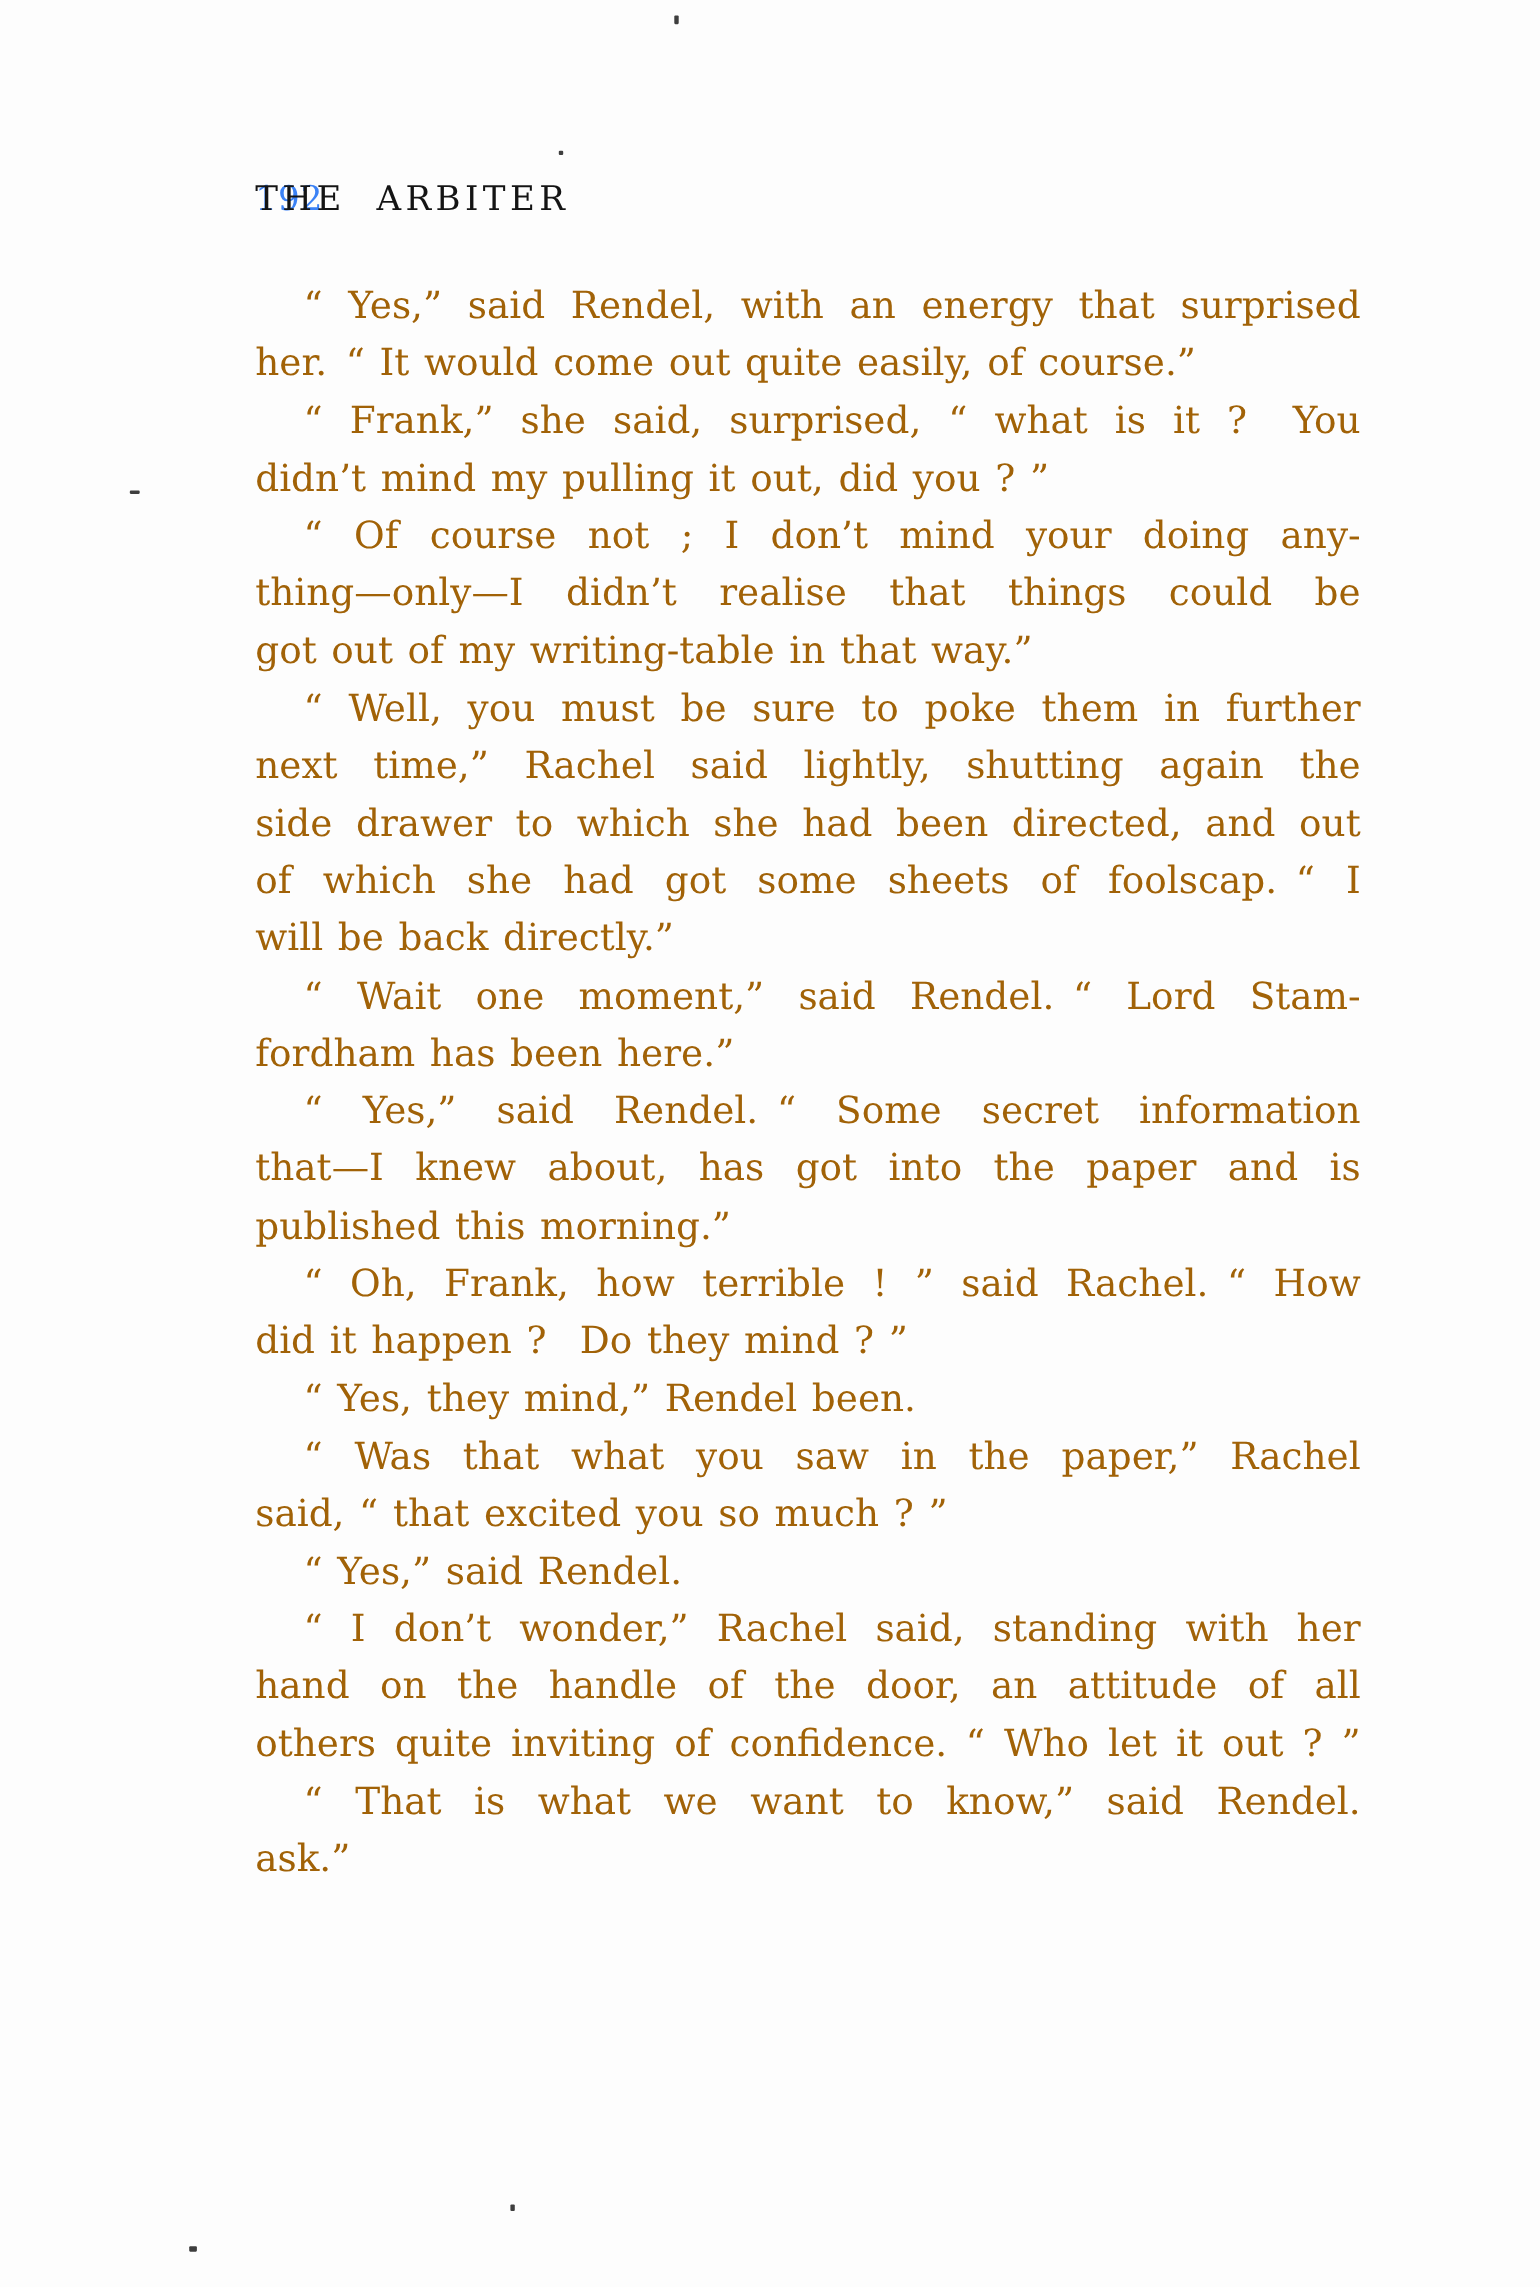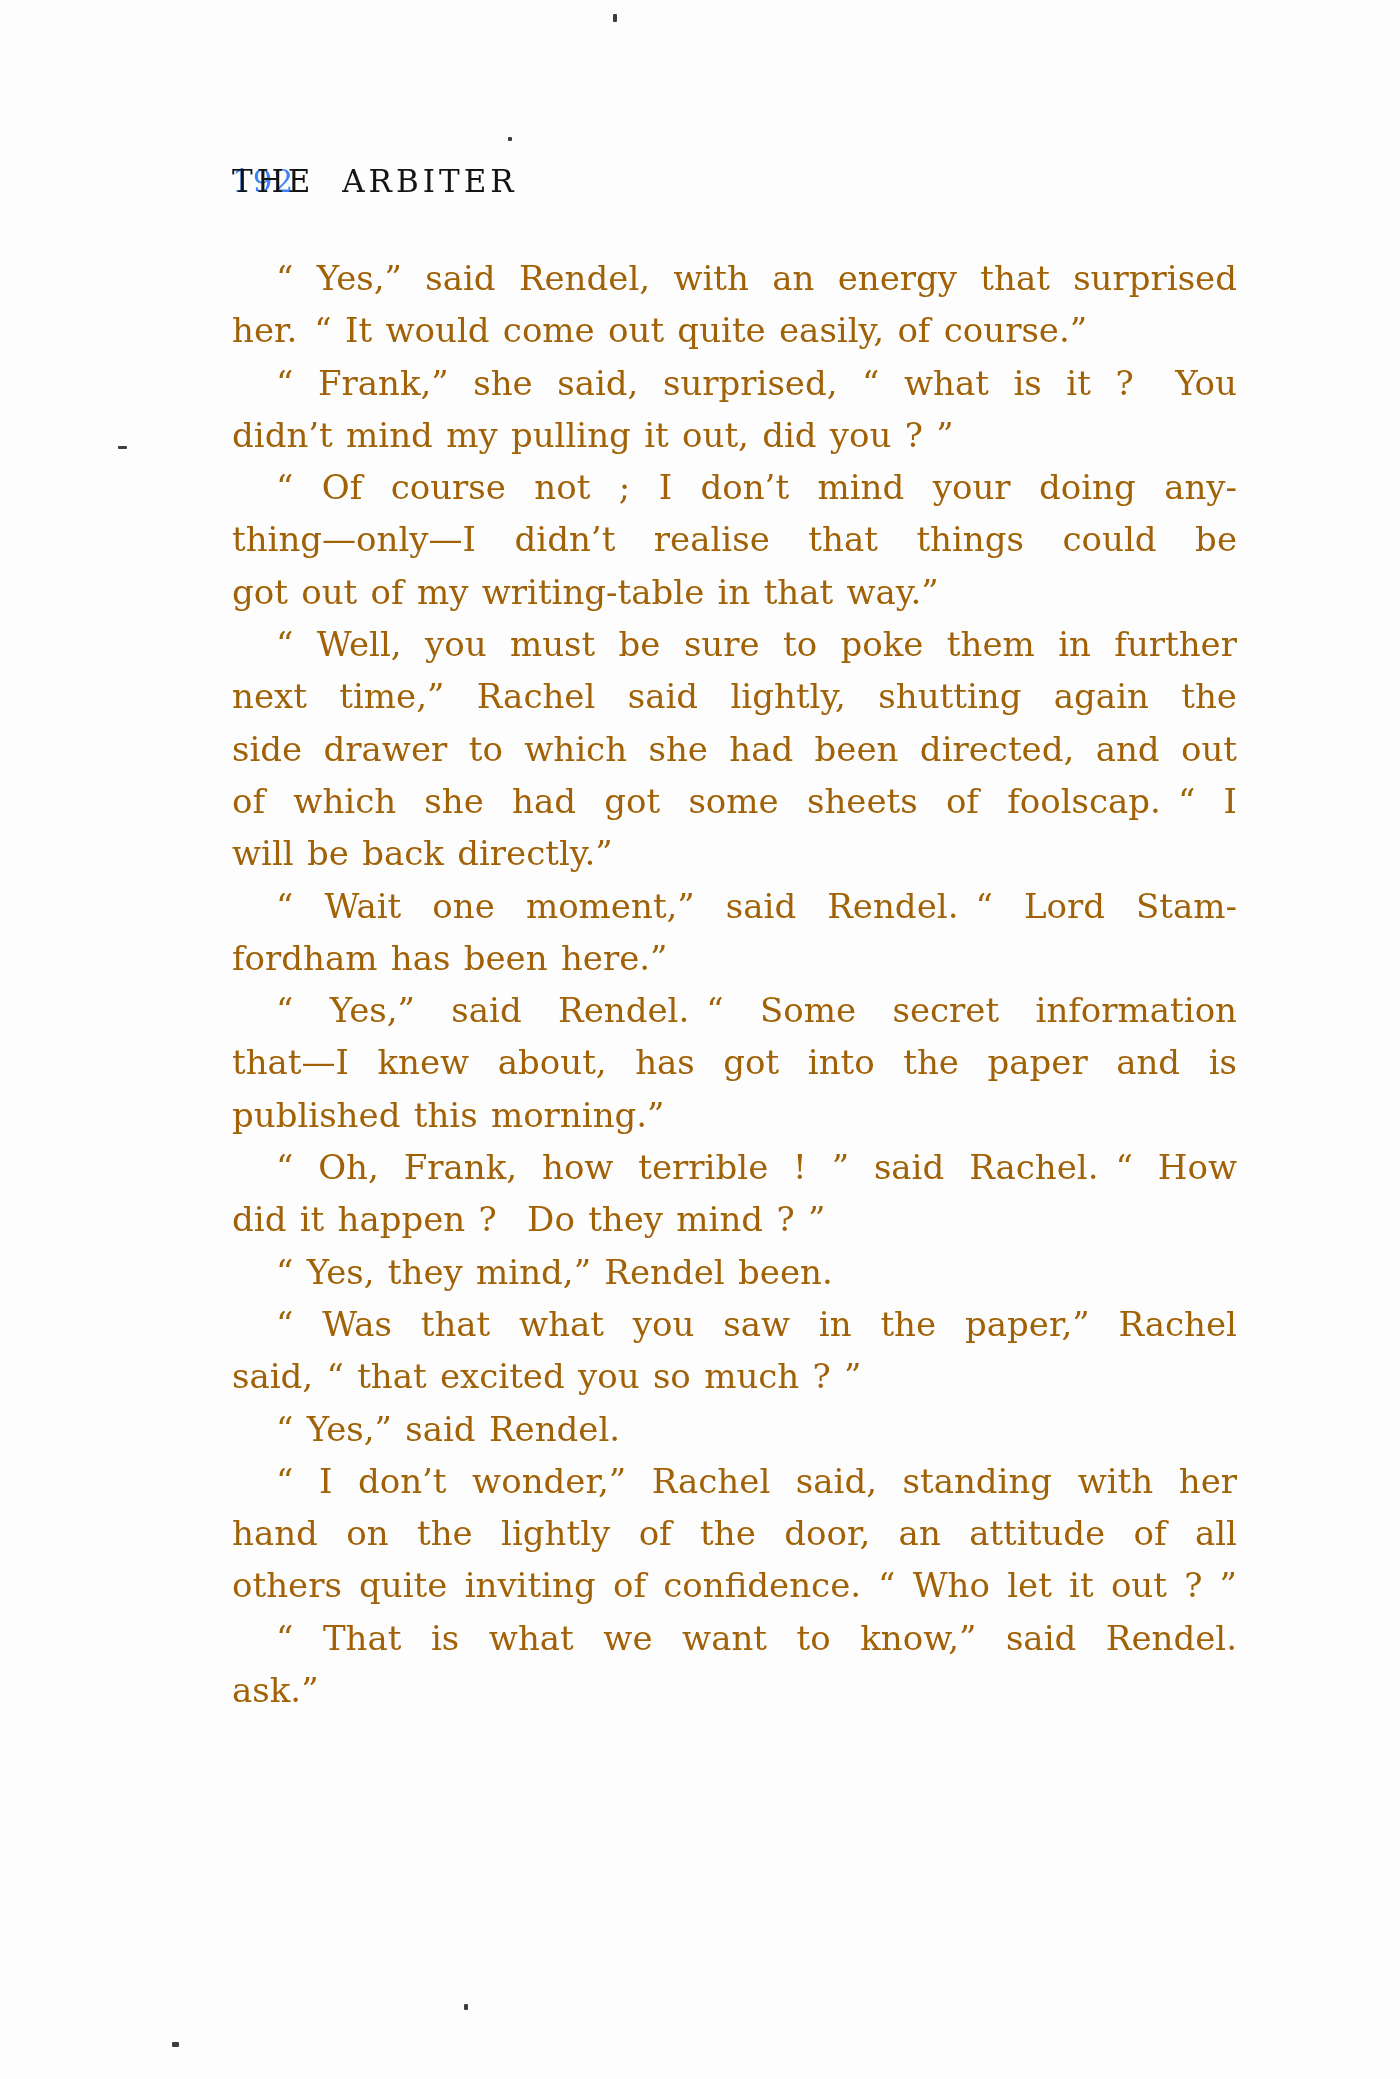--- a/index.html
+++ b/index.html
@@ -125,21 +125,21 @@
       </div>
       <div>
         <div class="line jl first">“ Was that what you saw in the paper,” Rachel</div>
         <div class="line">said, “ that excited you so much ? ”</div>
       </div>
       <div>
         <div class="line first">“ Yes,” said Rendel.</div>
       </div>
       <div>
         <div class="line jl first">“ I don’t wonder,” Rachel said, standing with her</div>
-        <div class="line jl">hand on the lightly of the door, an attitude of all</div>
+        <div class="line jl">hand on the handle of the door, an attitude of all</div>
         <div class="line jl">others quite inviting of confidence. “ Who let it out ? ”</div>
       </div>
       <div>
         <div class="line jl first">“ That is what we want to know,” said Rendel.</div>
         <div class="line">ask.”</div>
       </div>
     </div>
 
   <div id="specks">
       <div class="speck" style="left: 613px; top: 14px; width: 4px; height: 8px;"></div>

